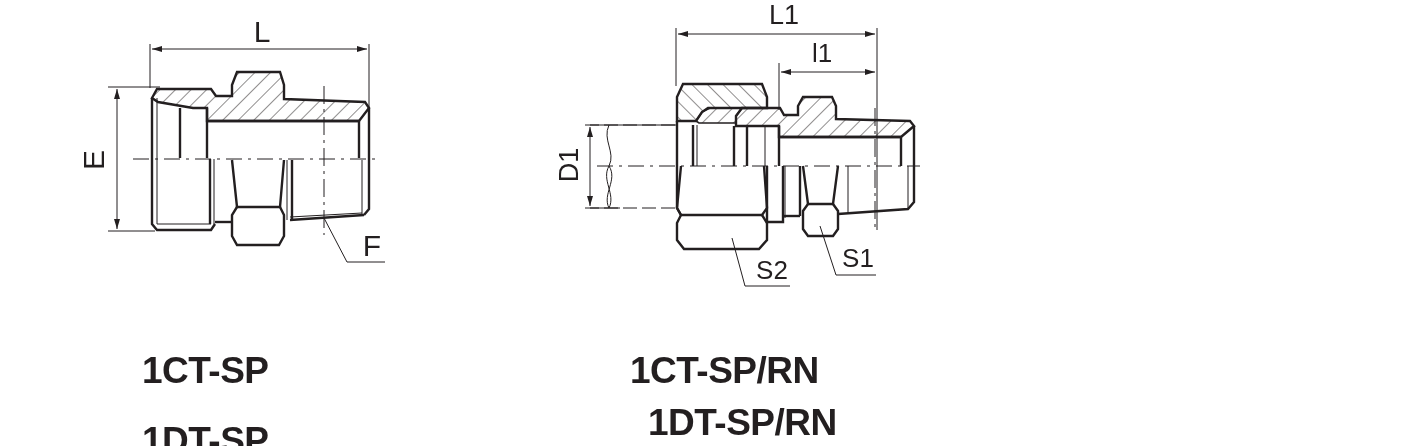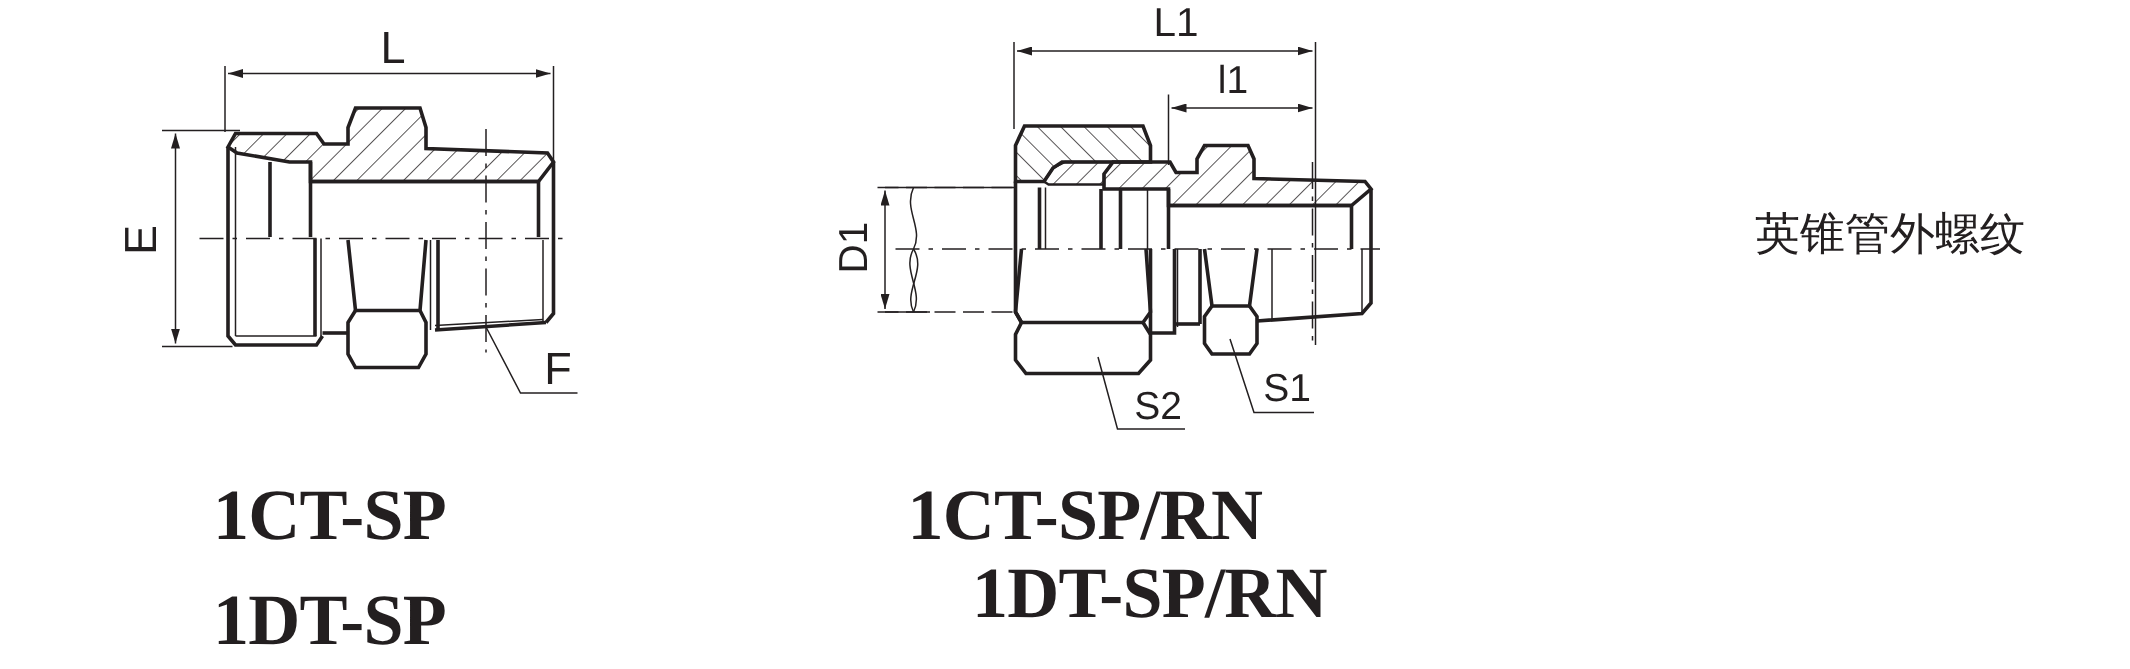--- a/index.html
+++ b/index.html
@@ -1,21 +1,21 @@
 <!DOCTYPE html>
 <html><head>
 <meta charset="utf-8">
 <style>
   html, body { margin: 0; padding: 0; background: #ffffff; }
   body { width: 1420px; height: 446px; position: relative; overflow: hidden;
          font-family: "Liberation Sans", sans-serif; color: #231f20; }
   svg.drawing { position: absolute; left: 0; top: 0; }
-  .part-title { position: absolute; font-family: Liberation Serif, serif;
-                font-weight: bold; font-size: 48px; line-height: 52px; color: #231f20;
-                letter-spacing: -0.5px; }
+  .part-title { position: absolute; font-family: Liberation Sans, sans-serif;
+                font-weight: bold; font-size: 37px; line-height: 52px; color: #231f20;
+                letter-spacing: -0.5px; margin-top: 27px; }
   .spec { position: absolute; left: 1140px; top: 134px; width: 240px; text-align: center;
           font-family: "DejaVu Sans", sans-serif; font-size: 30px; line-height: 46px; color: #231f20; }
   .spec .en { font-family: "Liberation Sans", sans-serif; font-size: 31px; }
   .dim { font-family: "Liberation Sans", sans-serif; fill: #231f20; }
 </style>
 </head>
 <body>
 
 <svg class="drawing" width="1420" height="446" viewBox="0 0 1420 446">
   <defs>
@@ -137,18 +137,17 @@
     <text class="dim" x="784" y="24" font-size="27" text-anchor="middle" stroke="none">L1</text>
     <text class="dim" x="822" y="62" font-size="26" text-anchor="middle" stroke="none">l1</text>
     <text class="dim" x="578" y="165" font-size="27" text-anchor="middle" stroke="none" transform="rotate(-90 578 165)">D1</text>
     <text class="dim" x="772" y="279" font-size="26" text-anchor="middle" stroke="none">S2</text>
     <text class="dim" x="858" y="267" font-size="26" text-anchor="middle" stroke="none">S1</text>
   </g>
 </svg>
 
 <div class="part-title" style="left:142px; top:318px;">1CT-SP</div>
 <div class="part-title" style="left:142px; top:388px;">1DT-SP</div>
-<div class="part-title" style="left:605px; top:318px;">1CT-SP/RN</div>
+<div class="part-title" style="left:630px; top:318px;">1CT-SP/RN</div>
 <div class="part-title" style="left:648px; top:370px;">1DT-SP/RN</div>
 
 <div class="spec">
-  <div>英锥管外螺纹</div>
 </div>
 
 </body></html>

